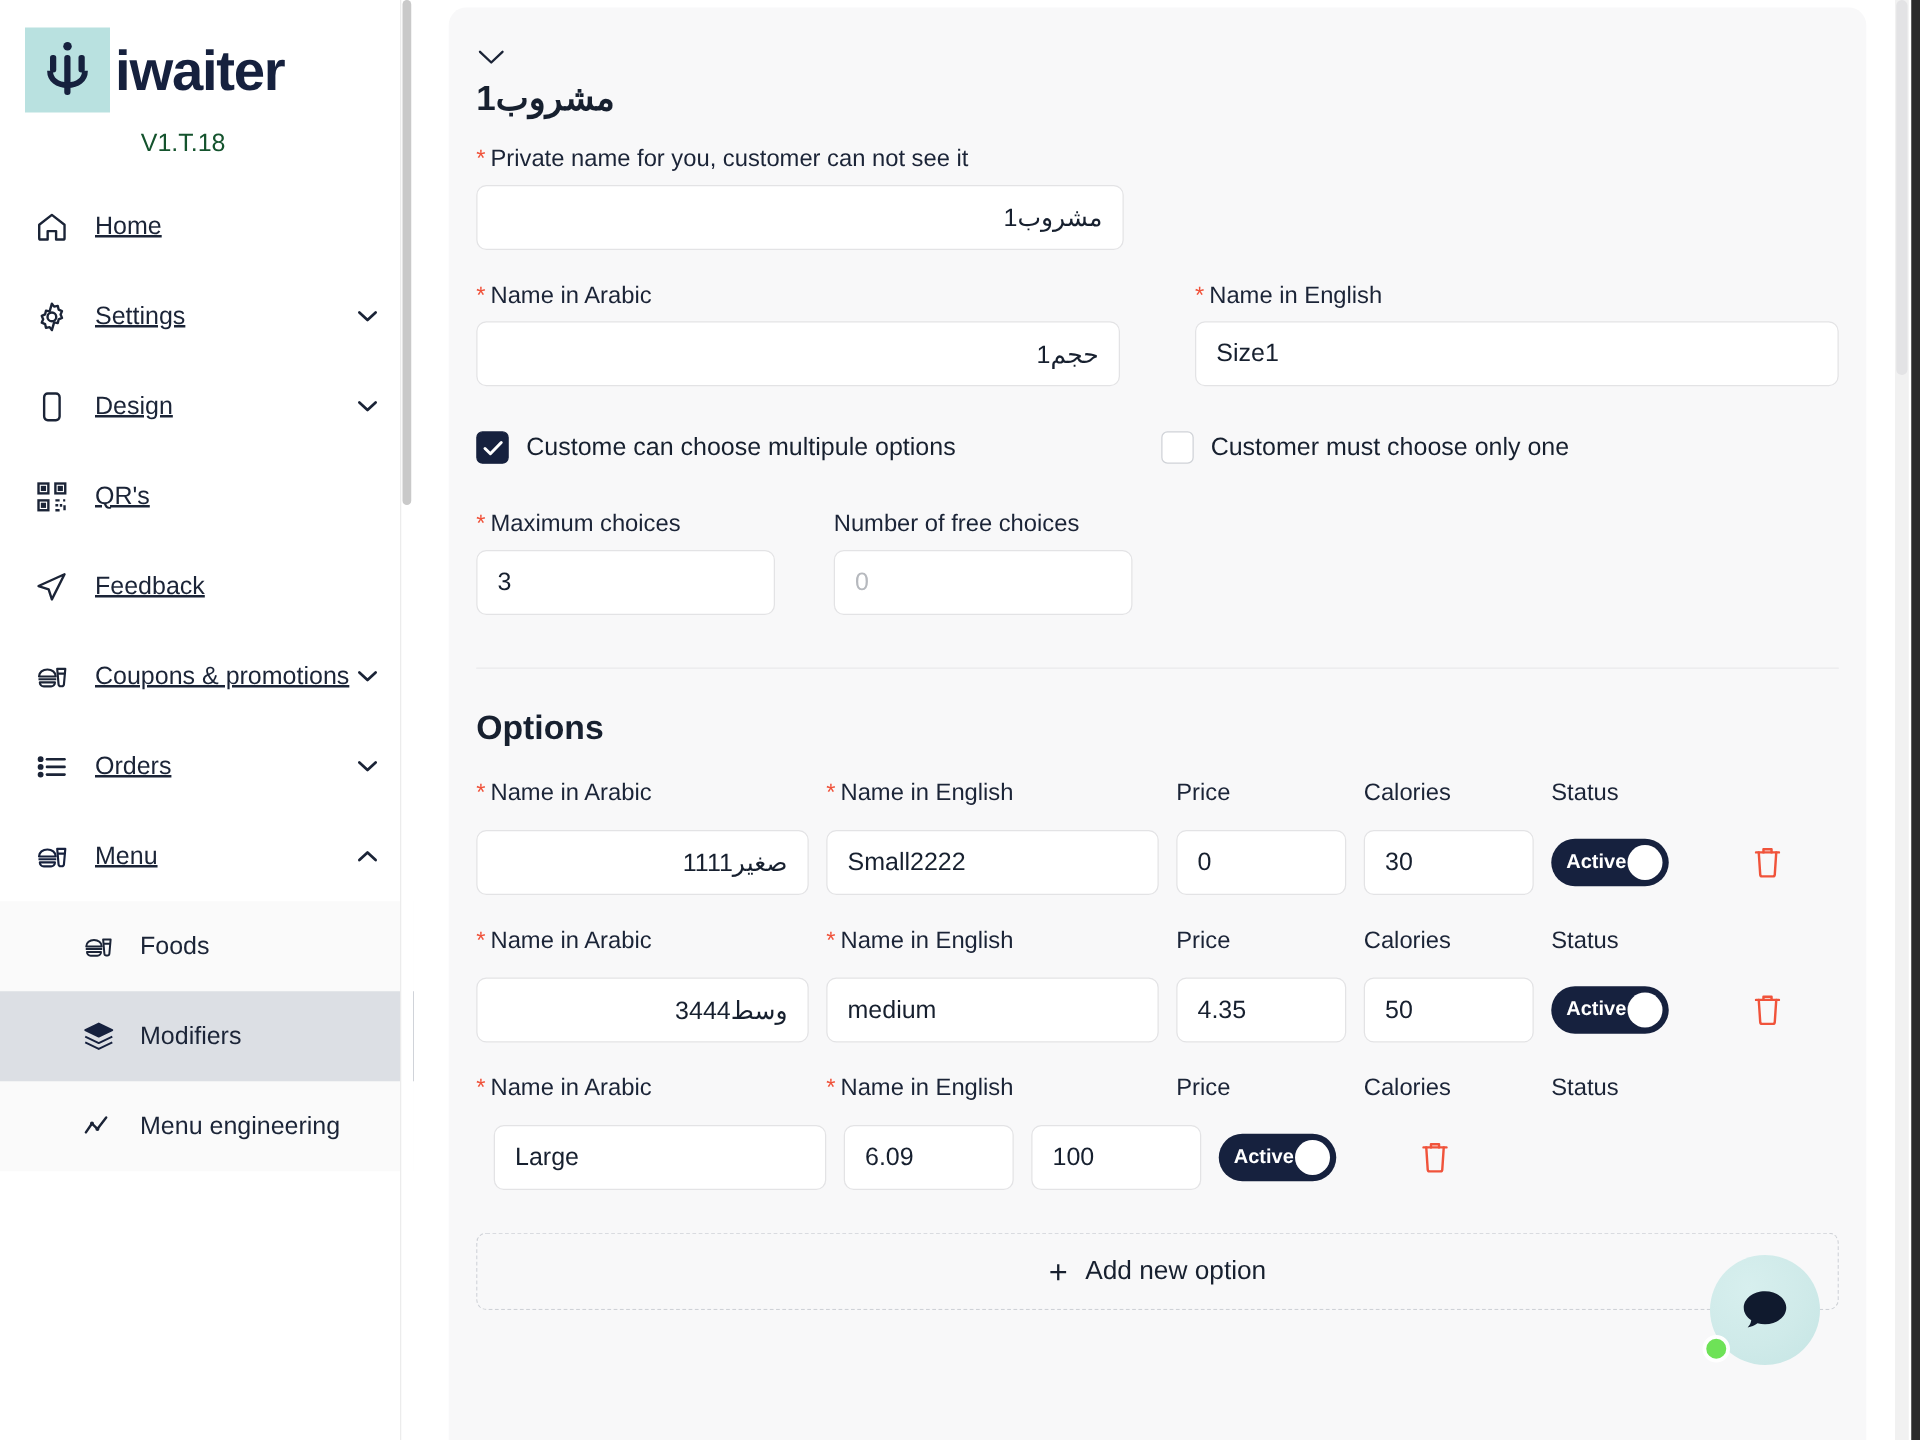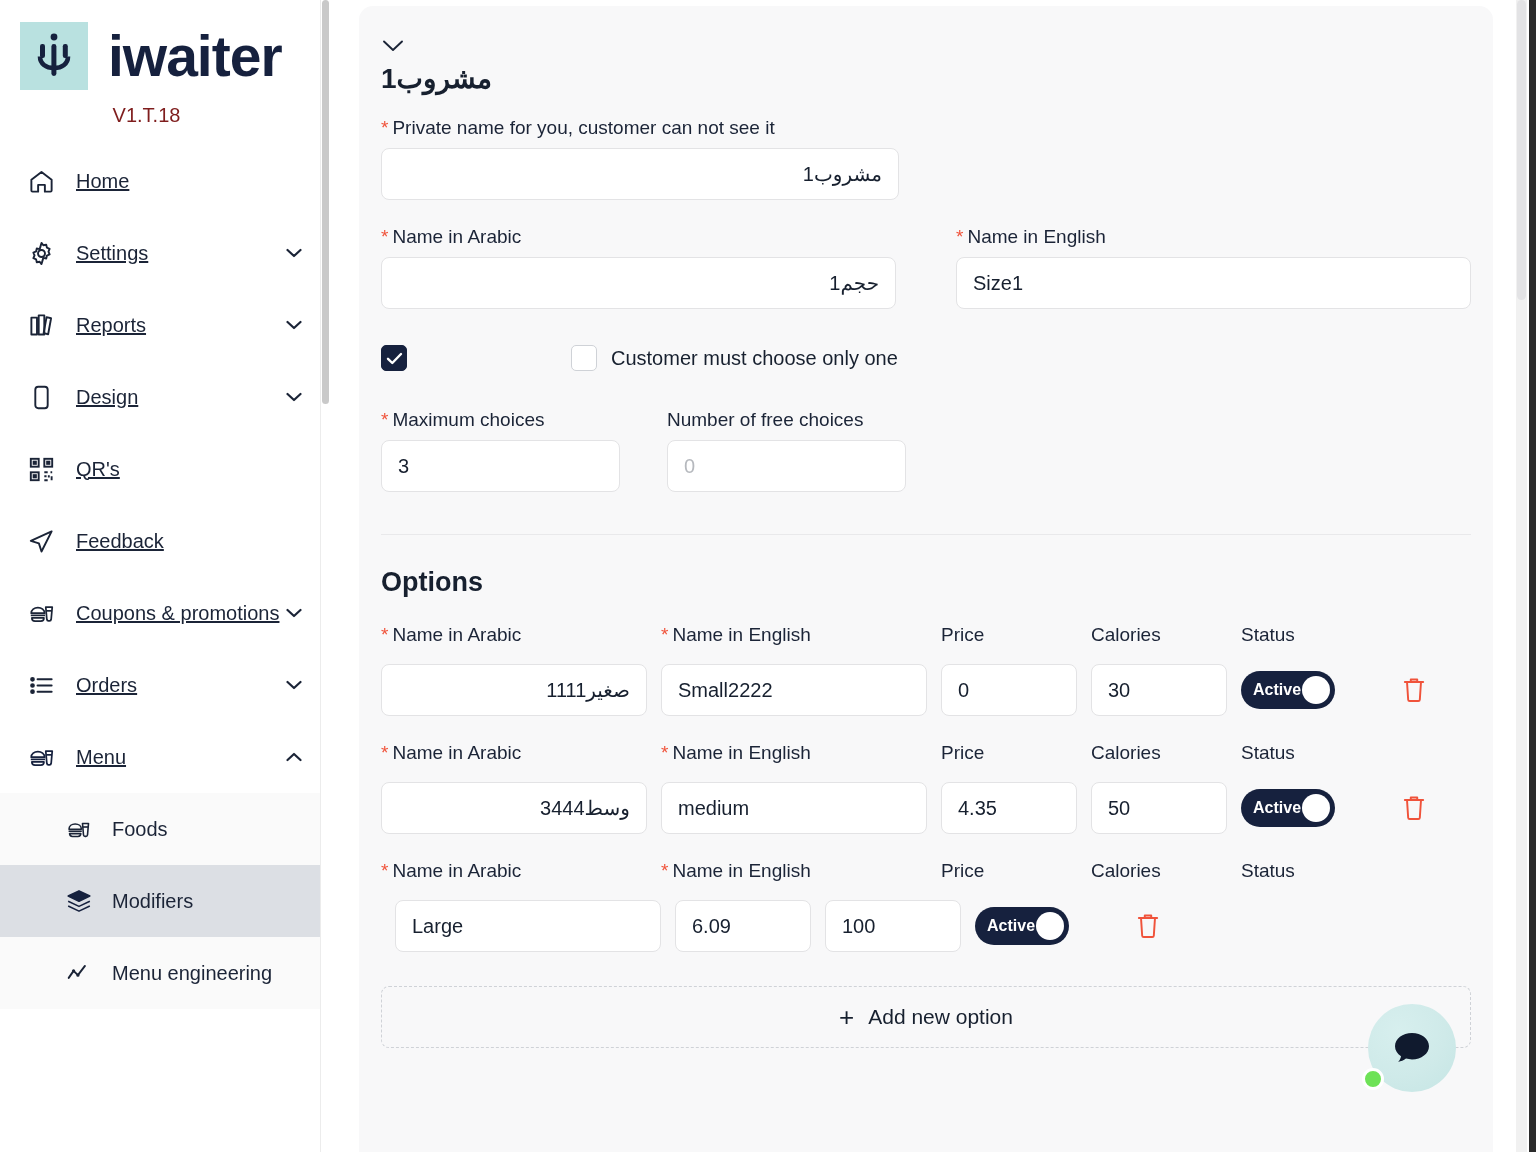--- a/index.html
+++ b/index.html
@@ -20,25 +20,25 @@
     overflow: hidden;
   }
   .logo-row { display: flex; align-items: center; padding: 22px 0 0 20px; }
   .logo-mark {
     width: 68px; height: 68px;
     background: #b9e1e0;
     display: flex; align-items: center; justify-content: center;
   }
   .logo-mark svg { display:block; }
   .logo-word {
-    font-size: 57px; font-weight: bold; color: #16213e;
-    letter-spacing: -1px; margin-left: 20px; line-height: 1;
+    font-size: 45px; font-weight: bold; color: #16213e;
+    letter-spacing: -1px; margin-left: 4px; line-height: 1;
   }
   .version {
-    text-align: center; font-size: 20px; color: #7f1d1d;
+    text-align: center; font-size: 20px; color: #14532d;
     margin: 14px 0 14px 0; padding-right: 38px;
   }
 
   .nav { margin-top: 18px; }
   .nav-item {
     display: flex; align-items: center;
     height: 72px; padding: 0 26px 0 28px;
     color: #1b2437; font-size: 20px;
     cursor: pointer; position: relative;
   }
@@ -223,35 +223,20 @@
           </svg>
         </span>
         <span class="lbl">Settings</span>
         <span class="chev">
           <svg width="16" height="10" viewBox="0 0 16 10" fill="none" stroke="#1b2437" stroke-width="2.2" stroke-linecap="round" stroke-linejoin="round">
               <path d="M1.5 2 8 8l6.5-6"></path>
             </svg>
         </span>
       </div>
 
-      <div class="nav-item">
-        <span class="ico">
-          <svg width="27" height="27" viewBox="0 0 24 24" fill="none" stroke="#1b2437" stroke-width="1.7" stroke-linejoin="round">
-            <rect x="3" y="5" width="5" height="15"></rect>
-            <rect x="9.5" y="3" width="5" height="17"></rect>
-            <path d="M16.5 4.6l4 1-2.6 14.2-4-1z"></path>
-          </svg>
-        </span>
-        <span class="lbl">Reports</span>
-        <span class="chev">
-          <svg width="16" height="10" viewBox="0 0 16 10" fill="none" stroke="#1b2437" stroke-width="2.2" stroke-linecap="round" stroke-linejoin="round">
-              <path d="M1.5 2 8 8l6.5-6"></path>
-            </svg>
-        </span>
-      </div>
 
       <div class="nav-item">
         <span class="ico">
           <svg width="27" height="27" viewBox="0 0 24 24" fill="none" stroke="#1b2437" stroke-width="1.7" stroke-linejoin="round">
             <rect x="6.5" y="2.5" width="11" height="19" rx="2.6"></rect>
           </svg>
         </span>
         <span class="lbl">Design</span>
         <span class="chev">
           <svg width="16" height="10" viewBox="0 0 16 10" fill="none" stroke="#1b2437" stroke-width="2.2" stroke-linecap="round" stroke-linejoin="round">
@@ -421,20 +406,21 @@
         </div>
       </div>
 
       <div class="checks">
         <div class="chk-wrap">
           <span class="chk on">
             <svg width="17" height="13" viewBox="0 0 17 13" fill="none" stroke="#ffffff" stroke-width="2.4" stroke-linecap="round" stroke-linejoin="round">
                 <path d="M2 6.8 6.3 11 15 2"></path>
               </svg>
           </span>
+          <span class="chk-lbl">Custome can choose multipule options</span>
         </div>
         <div class="chk-wrap second">
           <span class="chk"></span>
           <span class="chk-lbl">Customer must choose only one</span>
         </div>
       </div>
 
       <div class="choices">
         <div class="choice-col">
           <div class="label">

